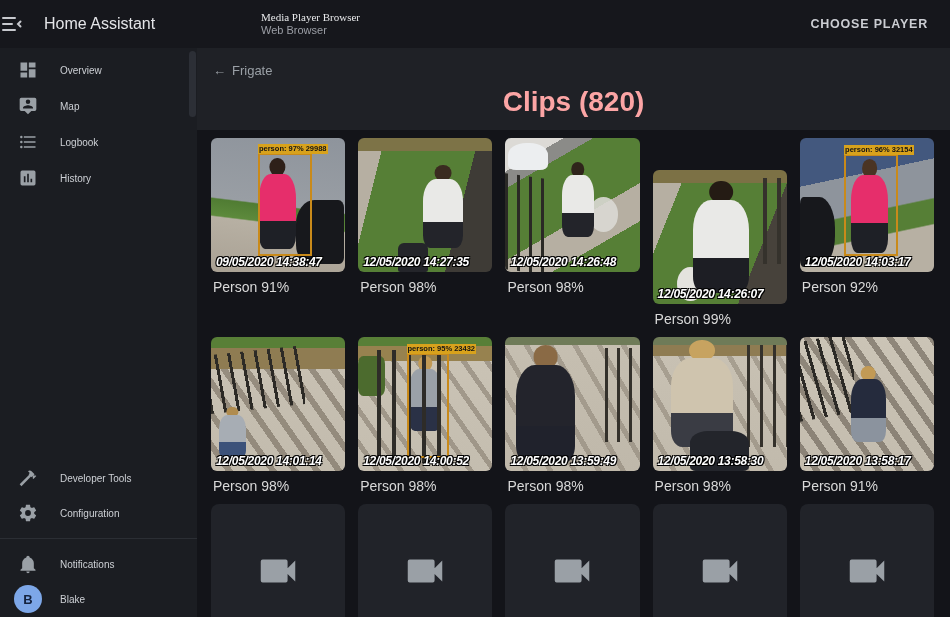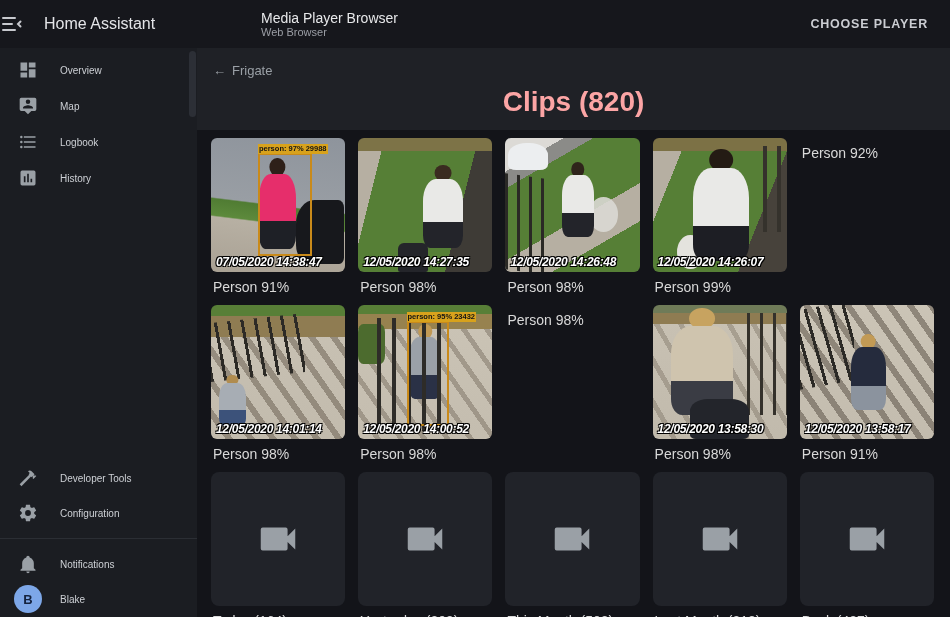--- a/index.html
+++ b/index.html
@@ -6,21 +6,21 @@
   html,body { width:950px; height:617px; overflow:hidden; background:#131419;
     font-family:"Liberation Sans", sans-serif; }
 
   
   .topbar { position:fixed; top:0; left:0; right:0; height:48px; background:#16171c;
     display:flex; align-items:center; z-index:30; }
   .topbar-left { width:197px; display:flex; align-items:center; flex:0 0 auto; }
   .menu-btn { width:24px; height:24px; color:#c7c9ce; cursor:pointer; margin-right:20px; flex:0 0 auto; }
   .app-title { color:#e4e5e8; font-size:16px; white-space:nowrap; }
   .page-title-block { margin-left:64px; line-height:1.15; }
-  .page-title { color:#e7e8ea; font-size:14px; }
+  .page-title { color:#e7e8ea; font-size:11px;font-family:Liberation Serif, serif; }
   .page-subtitle { color:#9b9ea5; font-size:11px; }
   .choose-player { margin-left:auto; margin-right:14px; color:#cbcdd2; font-size:12.5px;
     font-weight:600; letter-spacing:.8px; cursor:pointer; padding:8px 8px; }
 
   
   .sidebar { position:fixed; top:48px; left:0; bottom:0; width:197px; background:#1b1d22;
     display:flex; flex-direction:column; padding-top:4px; z-index:20; }
   .sb-scrollthumb { position:absolute; top:3px; right:1px; width:7px; height:66px;
     background:#2c2f36; border-radius:4px; }
   .sb-item { height:34px; margin:1px 8px; padding-left:10px; border-radius:6px;
@@ -77,21 +77,21 @@
   .t2 .bin { left:30%; bottom:0; width:22%; height:22%; background:#24252a; border-radius:20% 20% 8% 8%; }
 
   .t3 { background:linear-gradient(150deg,#dcdad6 0 16%,#8b8b88 16% 24%,#567f36 24% 58%,#b6afa2 58% 76%,#567f36 76%); }
   .t3 .car { left:2%; top:4%; width:30%; height:20%; background:#eceef0; border-radius:45% 45% 20% 20%; }
   .t3 .fence { left:0; bottom:0; width:30%; height:72%;
         background:repeating-linear-gradient(90deg,#2a2925 0 3px,transparent 3px 12px); transform:skewY(8deg); }
   .t3 .p { left:42%; top:18%; width:24%; height:56%; --shirt:#e9e9e7; --hair:#2f241b; --pants:#23242a; }
   .t3 .bag { left:62%; top:44%; width:22%; height:26%; background:#dad9d4; border-radius:50%; opacity:.9; }
 
   .t4 { background:linear-gradient(180deg,#7c7145 0 10%,transparent 10%),
-        linear-gradient(112deg,#b6afa2 0 18%,#567f36 18% 74%,#47423b 74%); }
+        linear-gradient(112deg,#b6afa2 0 18%,#567f36 18% 74%,#47423b 74%);margin-top:32px; }
   .t4 .p { left:30%; top:8%; width:42%; height:84%; --shirt:#e9e9e7; --hair:#241b14; --pants:#1d1e24; }
   .t4 .rail { right:0; top:6%; width:18%; height:64%;
         background:repeating-linear-gradient(90deg,#35322c 0 4px,transparent 4px 14px); }
   .t4 .bag2 { left:18%; bottom:2%; width:20%; height:26%; background:#e4e3de; border-radius:50%; }
 
   .t5 { background:linear-gradient(168deg,#43587e 0 30%,#8e949c 30% 54%,#567f36 55% 70%,#b7b0a3 71%); }
   .t5 .p { left:38%; top:16%; width:28%; height:70%; --shirt:#e62e6b; --hair:#4a3424; }
   .t5 .wheel { left:0; bottom:4%; width:26%; height:52%; background:#17181c; border-radius:10% 45% 45% 10%; }
   .t5 .bbox { left:33%; top:12%; width:40%; height:76%; }
 
@@ -222,21 +222,21 @@
   <div class="content">
     <div class="grid">
 
       <div class="card">
         <div class="thumb t1">
           <div class="blob stroller"></div>
             <div class="p"></div>
           <div class="bbox">
               <span class="bl">person: 97% 29988</span>
             </div>
-          <span class="ts">07/05/2020 14:38:47</span>
+          <span class="ts">09/05/2020 14:38:47</span>
         </div>
         <div class="caption">Person 91%</div>
       </div>
 
       <div class="card">
         <div class="thumb t2">
           <div class="blob bin"></div>
             <div class="p"></div>
           <span class="ts">12/05/2020 14:27:35</span>
         </div>
@@ -258,20 +258,28 @@
         <div class="thumb t4">
           <div class="blob rail"></div>
             <div class="blob bag2"></div>
             <div class="p"></div>
           <span class="ts">12/05/2020 14:26:07</span>
         </div>
         <div class="caption">Person 99%</div>
       </div>
 
       <div class="card">
+        <div class="thumb t5">
+          <div class="blob wheel"></div>
+            <div class="p"></div>
+          <div class="bbox">
+              <span class="bl">person: 96% 32154</span>
+            </div>
+          <span class="ts">12/05/2020 14:03:17</span>
+        </div>
         <div class="caption">Person 92%</div>
       </div>
 
       <div class="card">
         <div class="thumb t6">
           <div class="blob fence"></div>
             <div class="p"></div>
           <span class="ts">12/05/2020 14:01:14</span>
         </div>
         <div class="caption">Person 98%</div>
@@ -284,20 +292,25 @@
             <div class="blob fence"></div>
           <div class="bbox">
               <span class="bl">person: 95% 23432</span>
             </div>
           <span class="ts">12/05/2020 14:00:52</span>
         </div>
         <div class="caption">Person 98%</div>
       </div>
 
       <div class="card">
+        <div class="thumb t8">
+          <div class="blob fence"></div>
+            <div class="p"></div>
+          <span class="ts">12/05/2020 13:59:49</span>
+        </div>
         <div class="caption">Person 98%</div>
       </div>
 
       <div class="card">
         <div class="thumb t9">
           <div class="blob fence"></div>
             <div class="p"></div>
             <div class="blob stroller"></div>
           <span class="ts">12/05/2020 13:58:30</span>
         </div>

